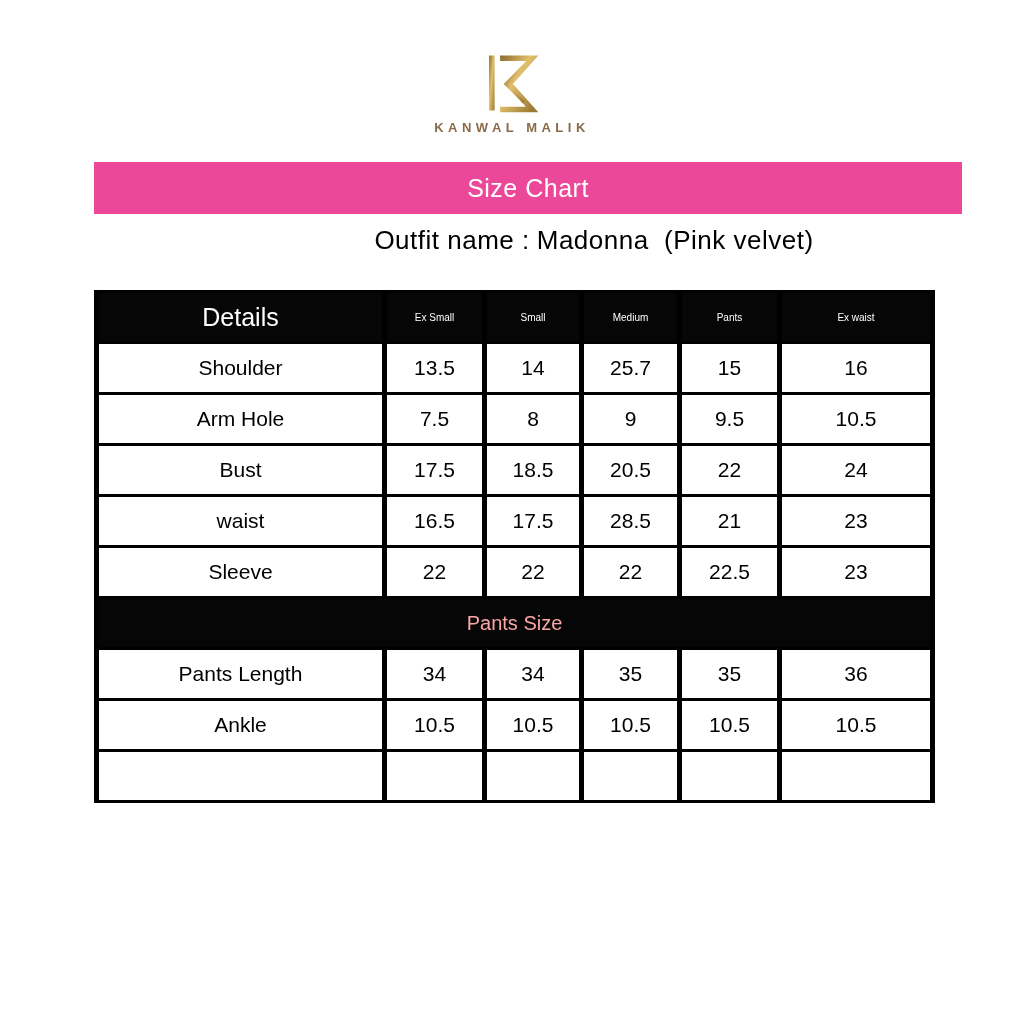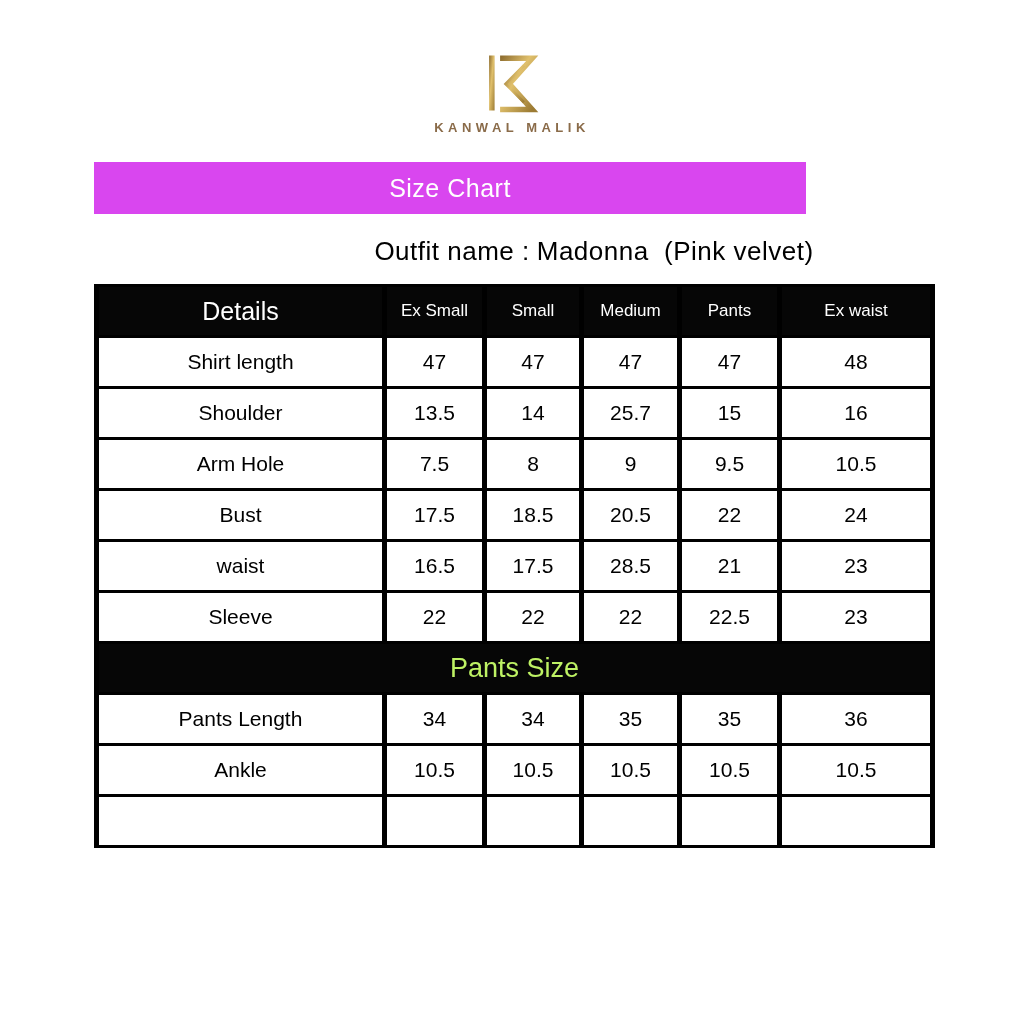--- a/index.html
+++ b/index.html
@@ -22,57 +22,57 @@
     margin-top:4px;
     font-size:13px;
     font-weight:600;
     letter-spacing:4.5px;
     color:#8a6b49;
     white-space:nowrap;
   }
 
   
   .title-banner{
-    position:absolute;left:94px;top:162px;width:712px;height:52px;
-    background:#d946ef;color:#fff;
+    position:absolute;left:94px;top:162px;width:868px;height:52px;
+    background:#ec4899;color:#fff;
     display:flex;align-items:center;justify-content:center;
     font-size:25px;letter-spacing:0.5px;
   }
 
   
   .outfit-line{
-    position:absolute;left:258px;top:231px;width:672px;height:40px;
+    position:absolute;left:258px;top:220px;width:672px;height:40px;
     display:flex;align-items:center;justify-content:center;
     font-size:26px;letter-spacing:0.5px;
     white-space:pre;
   }
   .outfit-line .value{margin-left:7px;}
 
   
   table.size-table{
-    position:absolute;left:94px;top:284px;width:836px;
+    position:absolute;left:94px;top:290px;width:836px;
     border-collapse:collapse;table-layout:fixed;
     border:3px solid #000;
   }
   .size-table th,.size-table td{
     border:3px solid #000;
     border-left-width:5px;border-right-width:5px;
     padding:0;height:48px;
     text-align:center;vertical-align:middle;
     overflow:hidden;white-space:nowrap;
   }
   .size-table thead th{
     background:#060606;color:#fff;font-weight:normal;
   }
   th.details-hd{font-size:25px;}
-  th.size-hd{font-size:17px;}
+  th.size-hd{font-size:10px;}
   td.label{font-size:21px;}
   td.val{font-size:21px;}
   td.section{
-    background:#060606;color:#bef264;font-size:27px;height:48px;
+    background:#060606;color:#fca5a5;font-size:20px;height:48px;
   }
 </style>
 </head>
 <body>
 
 <div class="canvas">
 
   <header class="brand">
     <svg class="brand-mark" viewBox="0 0 64 72" xmlns="http://www.w3.org/2000/svg">
       <defs>
@@ -111,28 +111,20 @@
       <tr>
         <th class="details-hd">Details</th>
         <th class="size-hd">Ex Small</th>
         <th class="size-hd">Small</th>
         <th class="size-hd">Medium</th>
         <th class="size-hd">Pants</th>
         <th class="size-hd">Ex waist</th>
       </tr>
     </thead>
     <tbody>
-      <tr>
-        <td class="label">Shirt length</td>
-        <td class="val">47</td>
-        <td class="val">47</td>
-        <td class="val">47</td>
-        <td class="val">47</td>
-        <td class="val">48</td>
-      </tr>
       <tr>
         <td class="label">Shoulder</td>
         <td class="val">13.5</td>
         <td class="val">14</td>
         <td class="val">25.7</td>
         <td class="val">15</td>
         <td class="val">16</td>
       </tr>
       <tr>
         <td class="label">Arm Hole</td>

